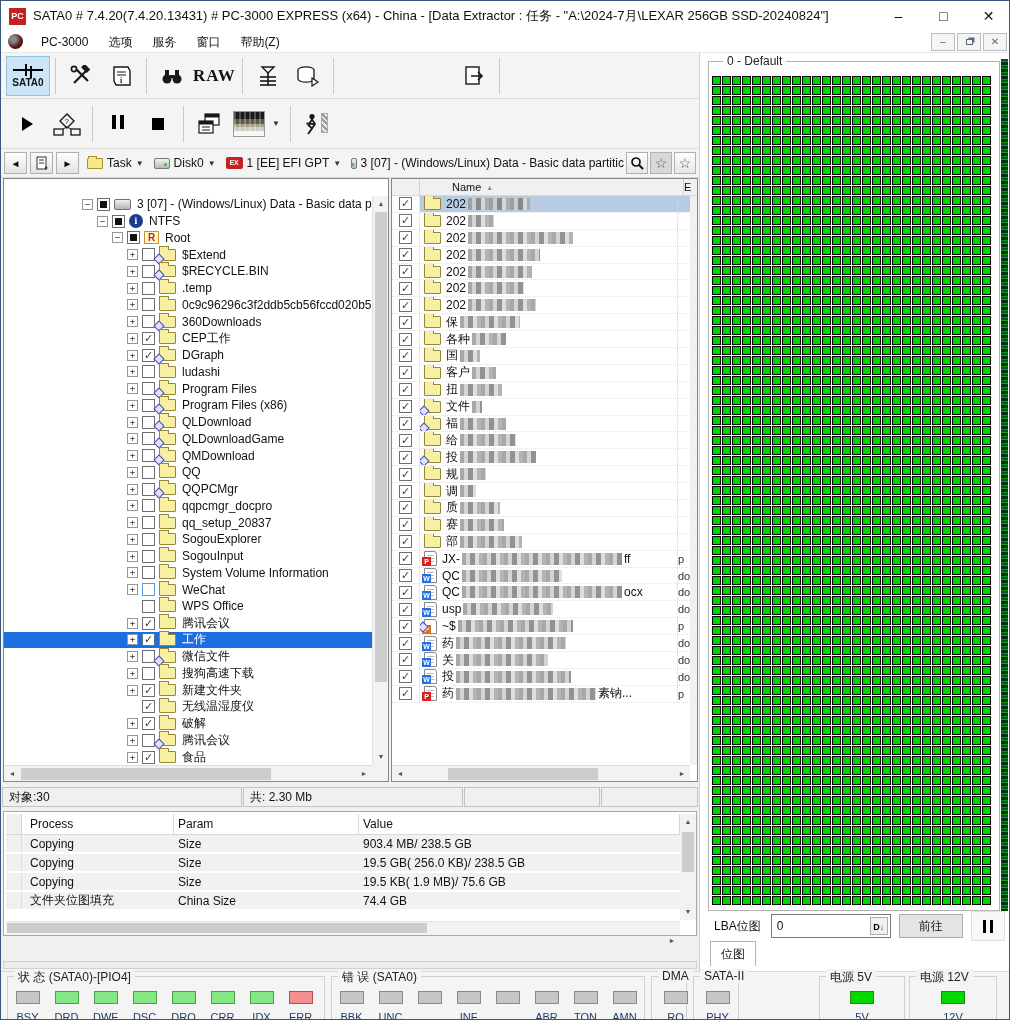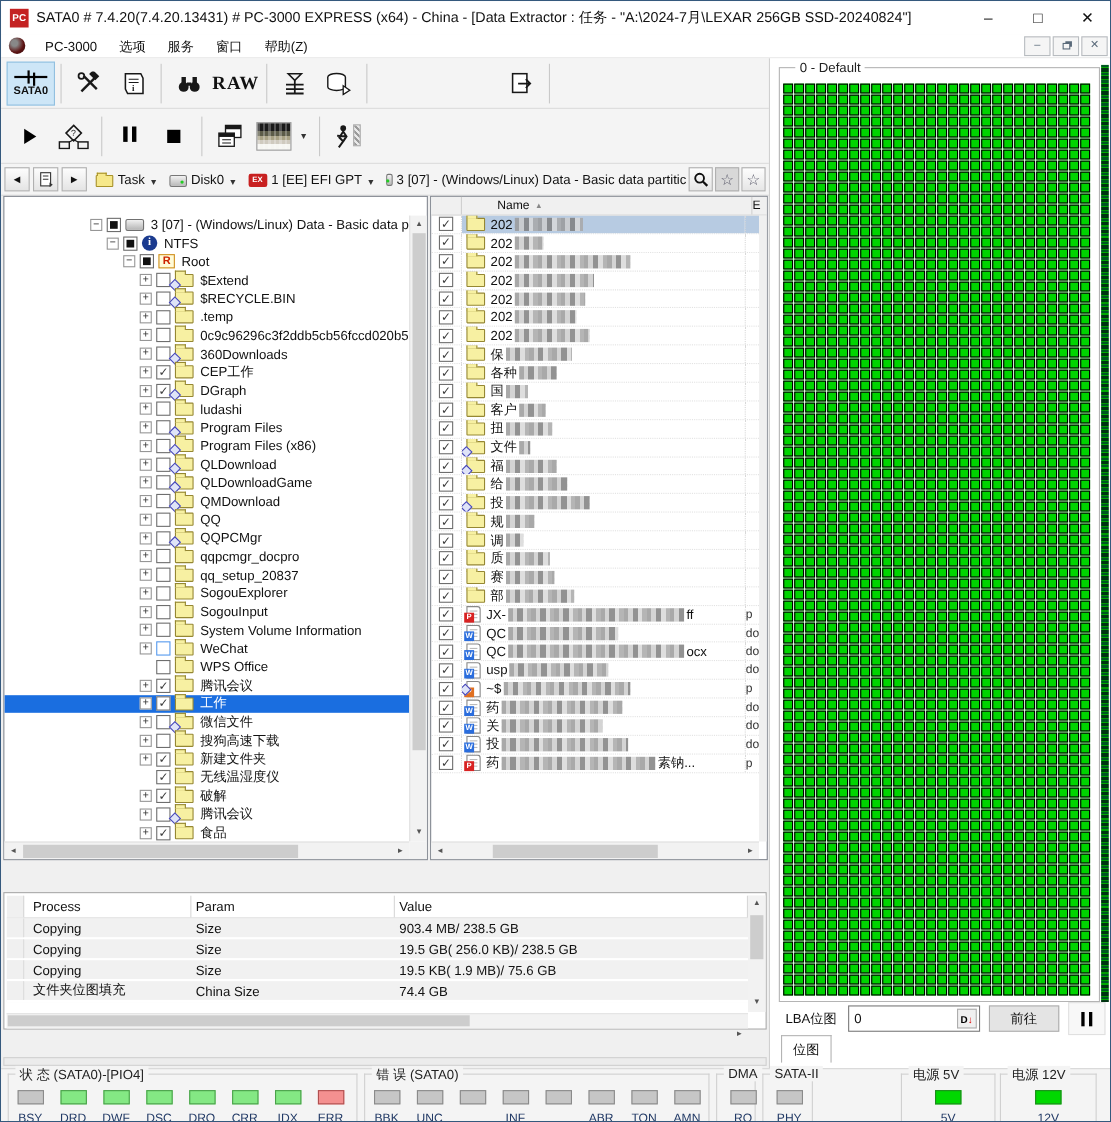--- a/index.html
+++ b/index.html
@@ -48,21 +48,21 @@
   .dd-arrow { font-size:8px; color:#333; margin-left:3px; }
   .pause-glyph span { display:inline-block; width:4px; height:14px; background:#000; margin:0 2px; }
   .stop-glyph { width:12px; height:12px; background:#000; }
   .play-glyph { width:0; height:0; border-left:11px solid #000; border-top:7px solid transparent; border-bottom:7px solid transparent; }
   .hatch { width:7px; height:20px; margin-left:3px; background:repeating-linear-gradient(45deg,#9a9a9a 0 2px,#e8e8e8 2px 4px); border:1px solid #aaa; }
 
   
   .nav { position:absolute; left:0; top:96px; width:698px; height:29px; background:#f4f4f4; display:flex; align-items:center; border-bottom:1px solid #dadada; }
   .navbtn { width:23px; height:22px; border:1px solid #b0b0b0; background:linear-gradient(#fdfdfd,#e4e4e4); margin-left:3px;
             display:flex; align-items:center; justify-content:center; flex:none; font-size:10px; }
-  .navseg { display:flex; align-items:flex-end; margin-left:8px; white-space:nowrap; flex:none; }
+  .navseg { display:flex; align-items:center; margin-left:8px; white-space:nowrap; flex:none; }
   .navseg .dd-arrow { margin:0 2px 0 4px; }
   .nav-folder { width:16px; height:11px; background:#f6e88a; border:1px solid #a8922a; border-radius:1px; margin-right:4px; position:relative; }
   .nav-folder::before { content:""; position:absolute; top:-3px; left:0; width:7px; height:2px; background:#f6e88a; border:1px solid #a8922a; border-bottom:none; }
   .nav-disk { width:16px; height:11px; background:linear-gradient(#f2f2f2,#b8b8b8); border:1px solid #777; border-radius:2px; margin-right:4px; position:relative; }
   .nav-disk::after { content:""; position:absolute; right:2px; bottom:2px; width:3px; height:3px; background:#2c2; border-radius:50%; }
   .nav-ex { width:17px; height:12px; background:#c82020; color:#fff; font:bold 7px/12px "Liberation Sans",sans-serif; text-align:center; margin-right:4px; border-radius:2px; }
   .nav-part2 { flex:1; overflow:hidden; margin-left:8px; white-space:nowrap; display:flex; align-items:center; }
   .navtoolbtn { width:22px; height:22px; border:1px solid #b0b0b0; background:linear-gradient(#fdfdfd,#e6e6e6);
                 display:flex; align-items:center; justify-content:center; flex:none; margin-left:2px; }
   .navtoolbtn.pressed { background:#d8d8d8; }
@@ -950,20 +950,26 @@
         </div>
       </div>
     <div class="vthin"></div>
     <div class="hscroll full">
       <div class="sarrow">◄</div>
         <div class="sthumb" style="width:150px;margin-left:40px"></div>
       <div class="sarrow" style="margin-left:auto">►</div>
     </div>
   </div>
 
+  <div class="sbar">
+    <div class="sseg" style="width:240px">对象:30</div>
+    <div class="sseg" style="width:220px">共:  2.30 Mb</div>
+    <div class="sseg" style="width:136px"></div>
+    <div class="sseg" style="flex:1;margin-right:1px"></div>
+  </div>
 
   <div class="ppanel">
     <div class="ptable" id="ptable">
         <div class="prow hdr">
           <div class="c0"></div>
           <div class="c1">Process</div>
           <div class="c2">Param</div>
           <div class="c3">Value</div>
         </div>
         <div class="prow body">

